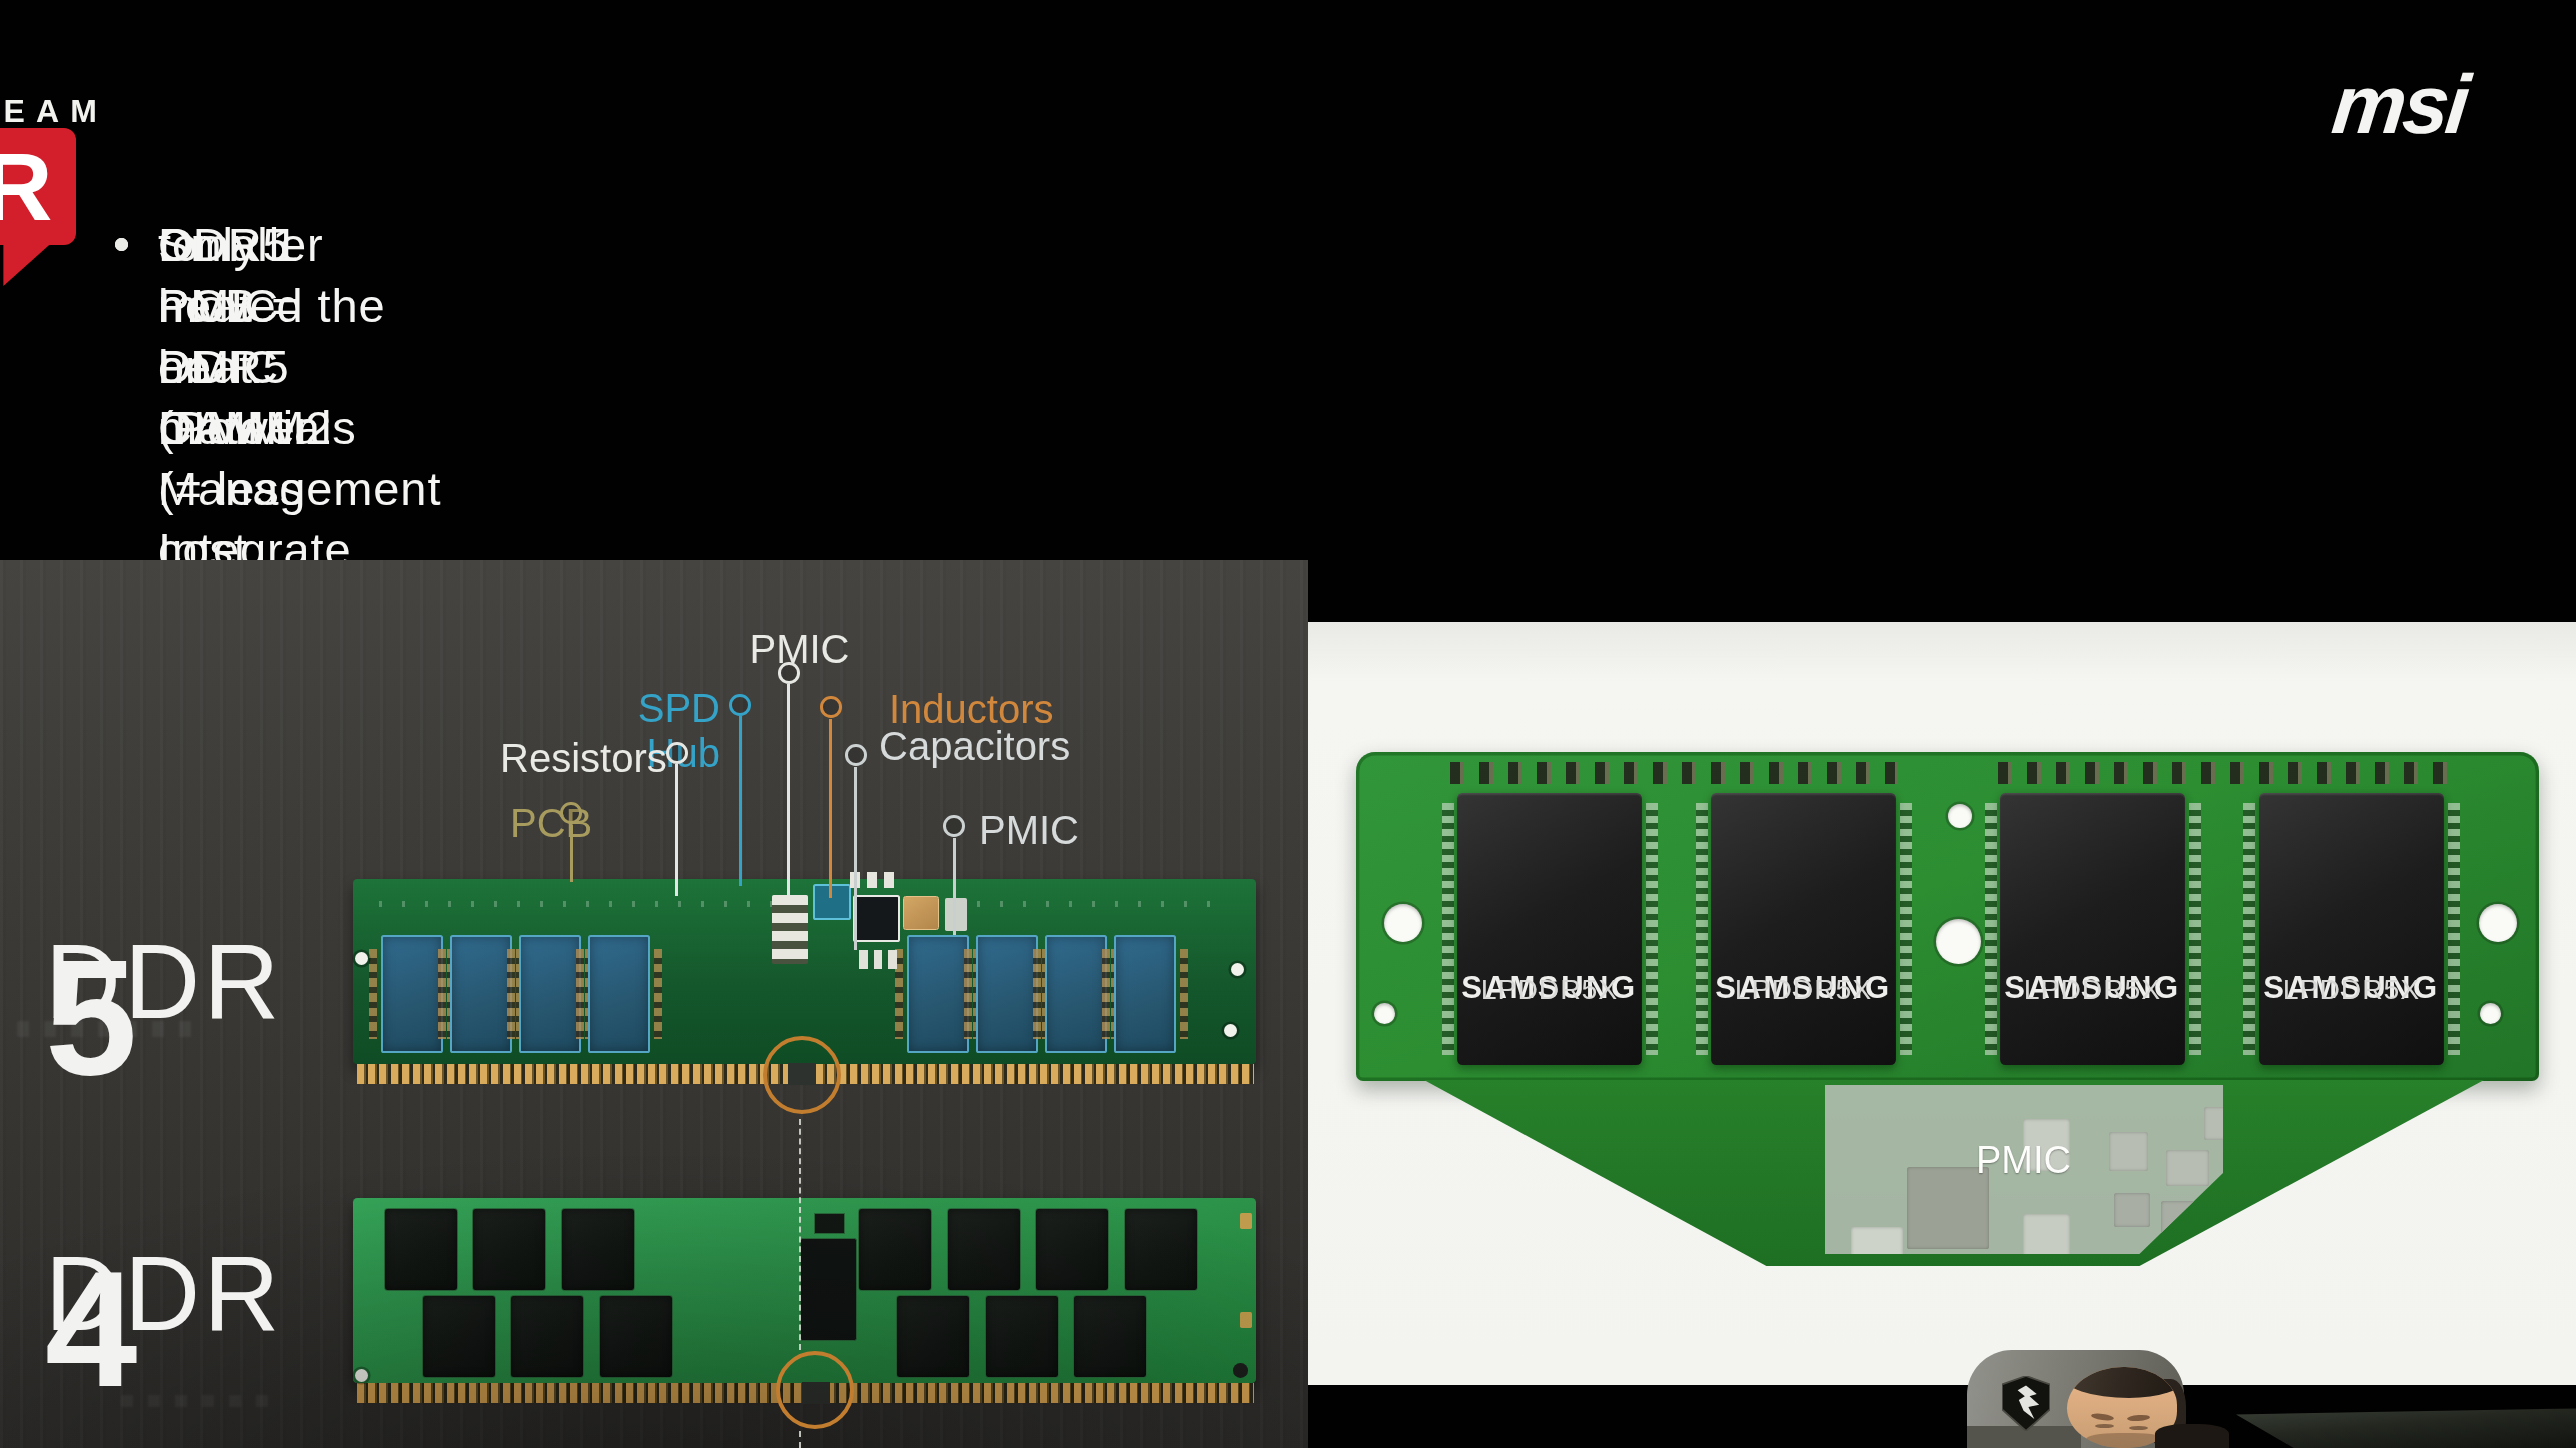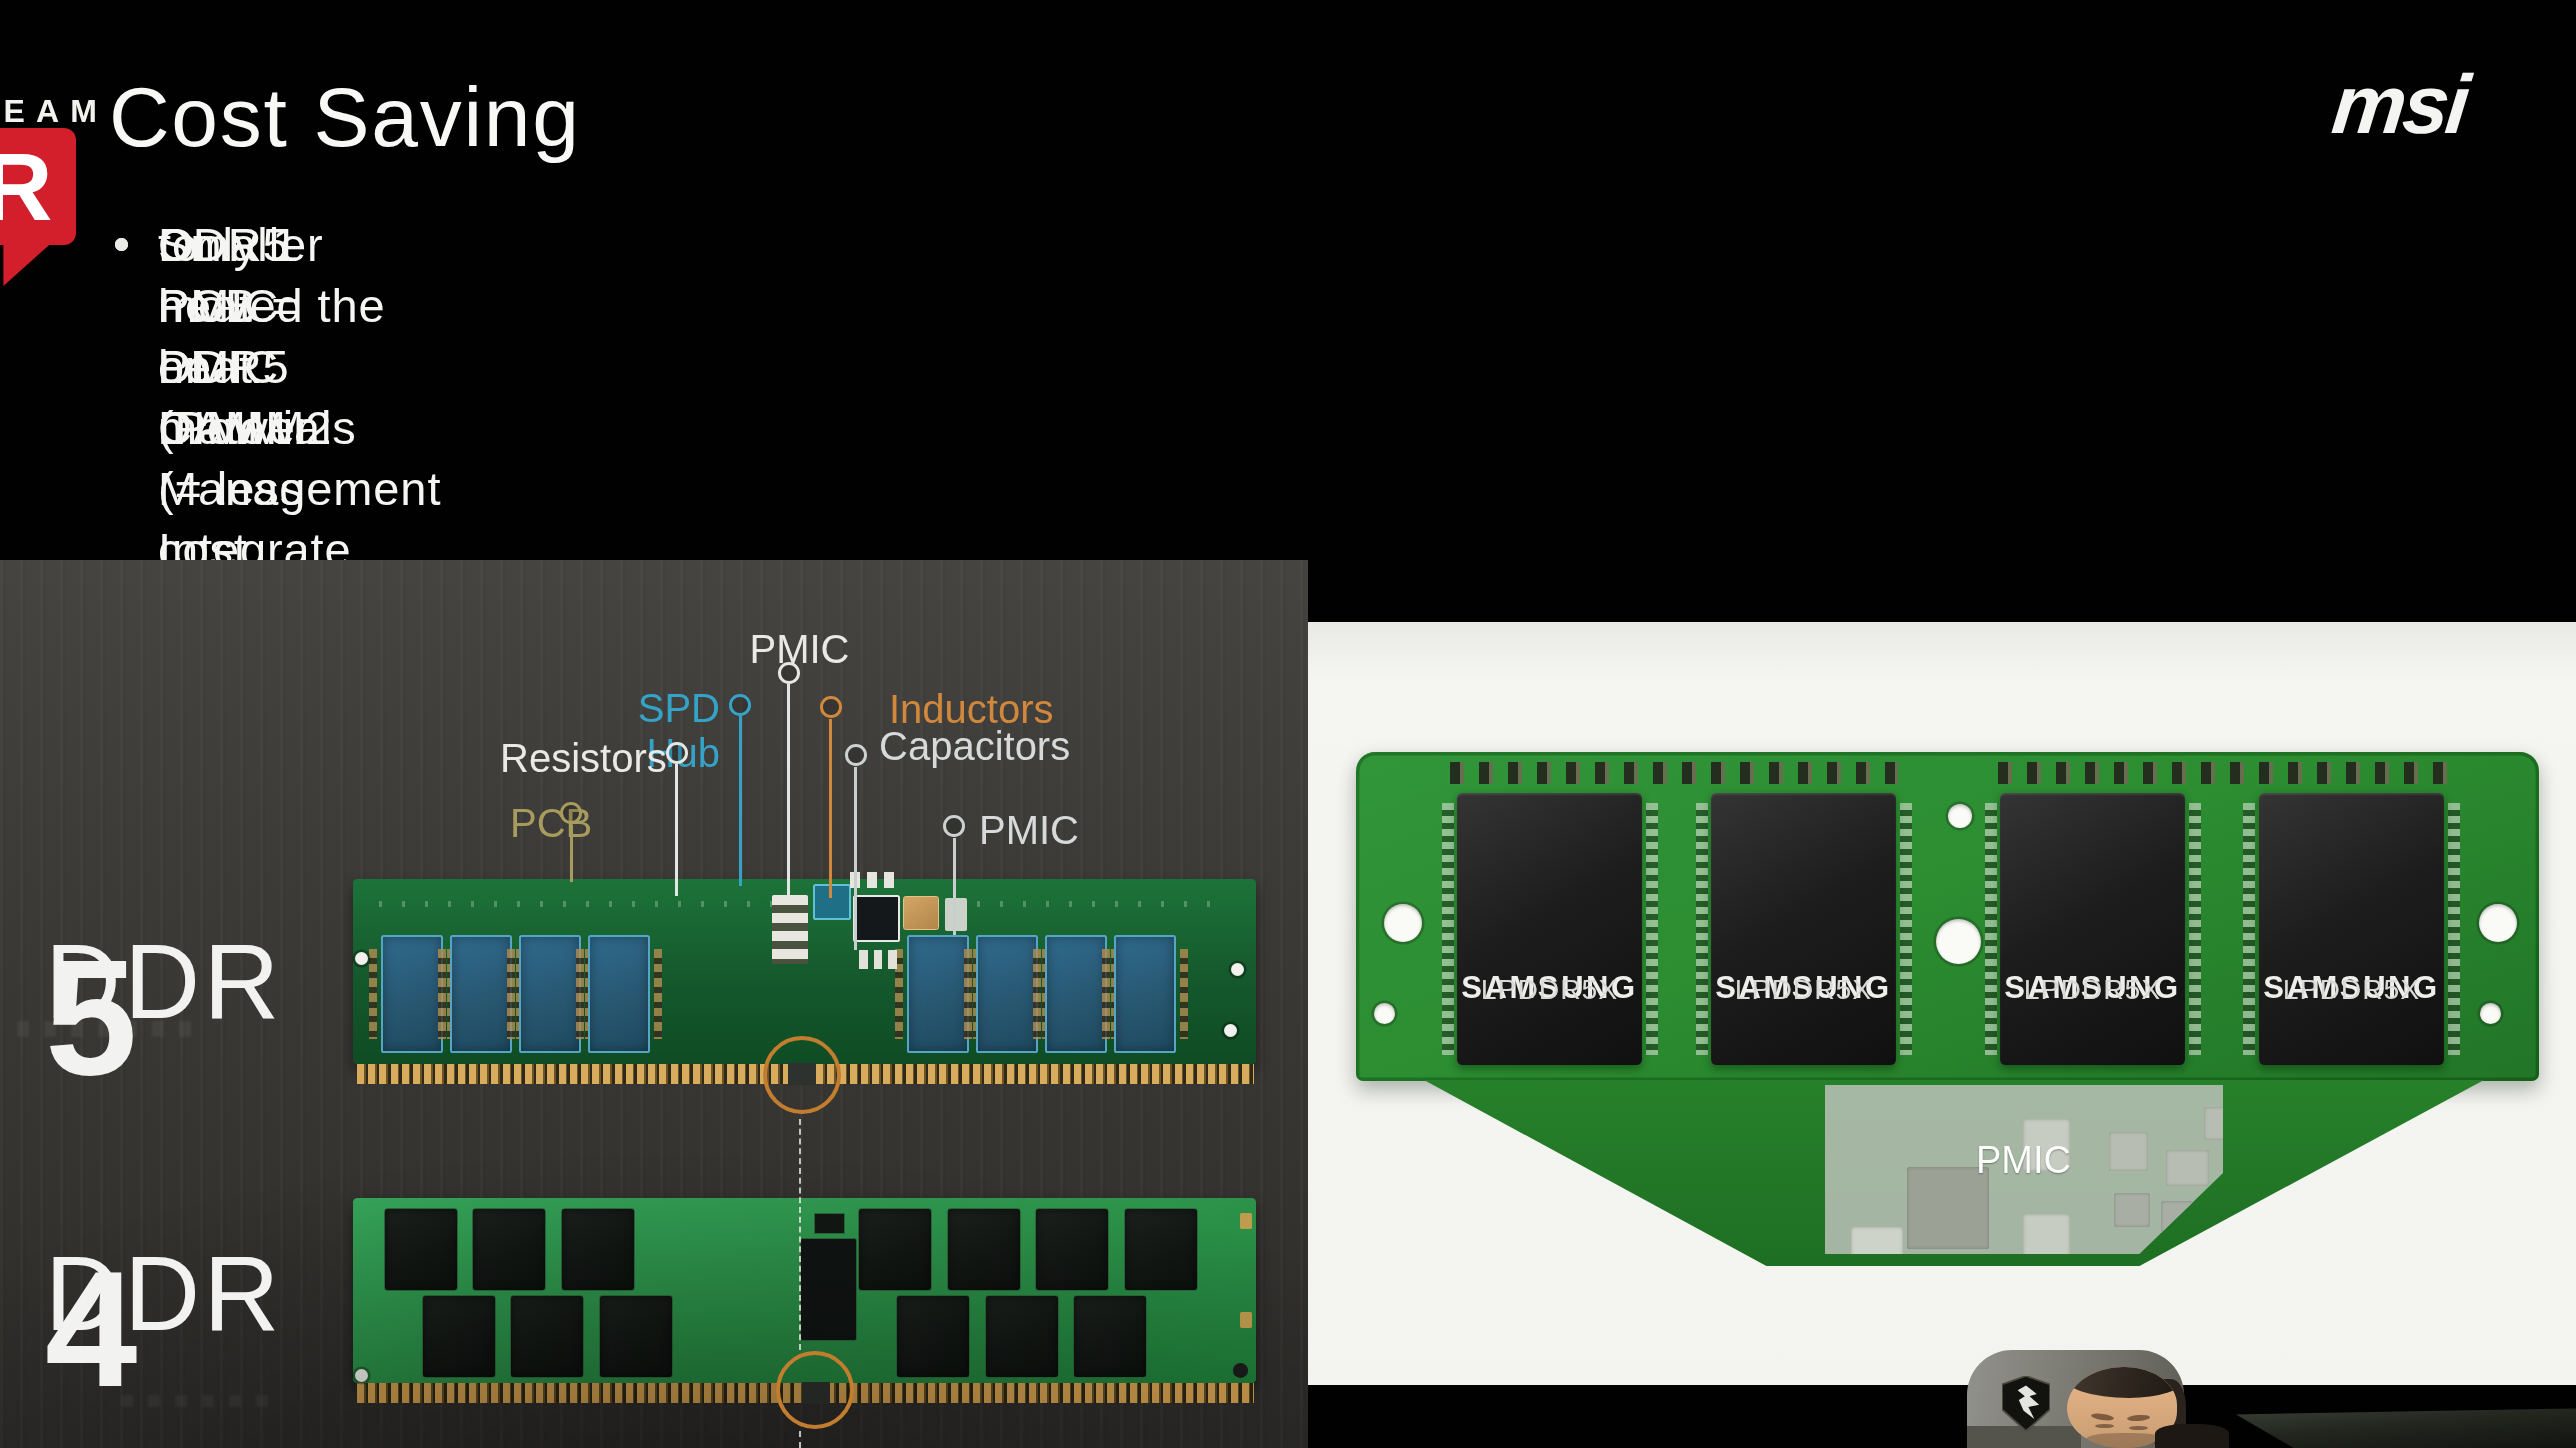--- a/index.html
+++ b/index.html
@@ -158,21 +158,20 @@
 <body>
 
 <div id="slide">
 
   <div class="eam-text">EAM</div>
   <div class="badge">
     <span class="badge-r">R</span>
   </div>
   <div class="badge-tail"></div>
 
-  <div class="title">Cost Saving</div>
   <div class="msi-logo">msi</div>
 
   <ul class="bullets">
     <li class="b1">
       <span>Smaller PCB = heat materials</span>
     </li>
     <li class="b2">
       <span>DDR5 moved the PMIC (Power Management Integrate Circuits) from the motherboard</span>
       <span>to heat DDR5 DIMM</span>
     </li>

